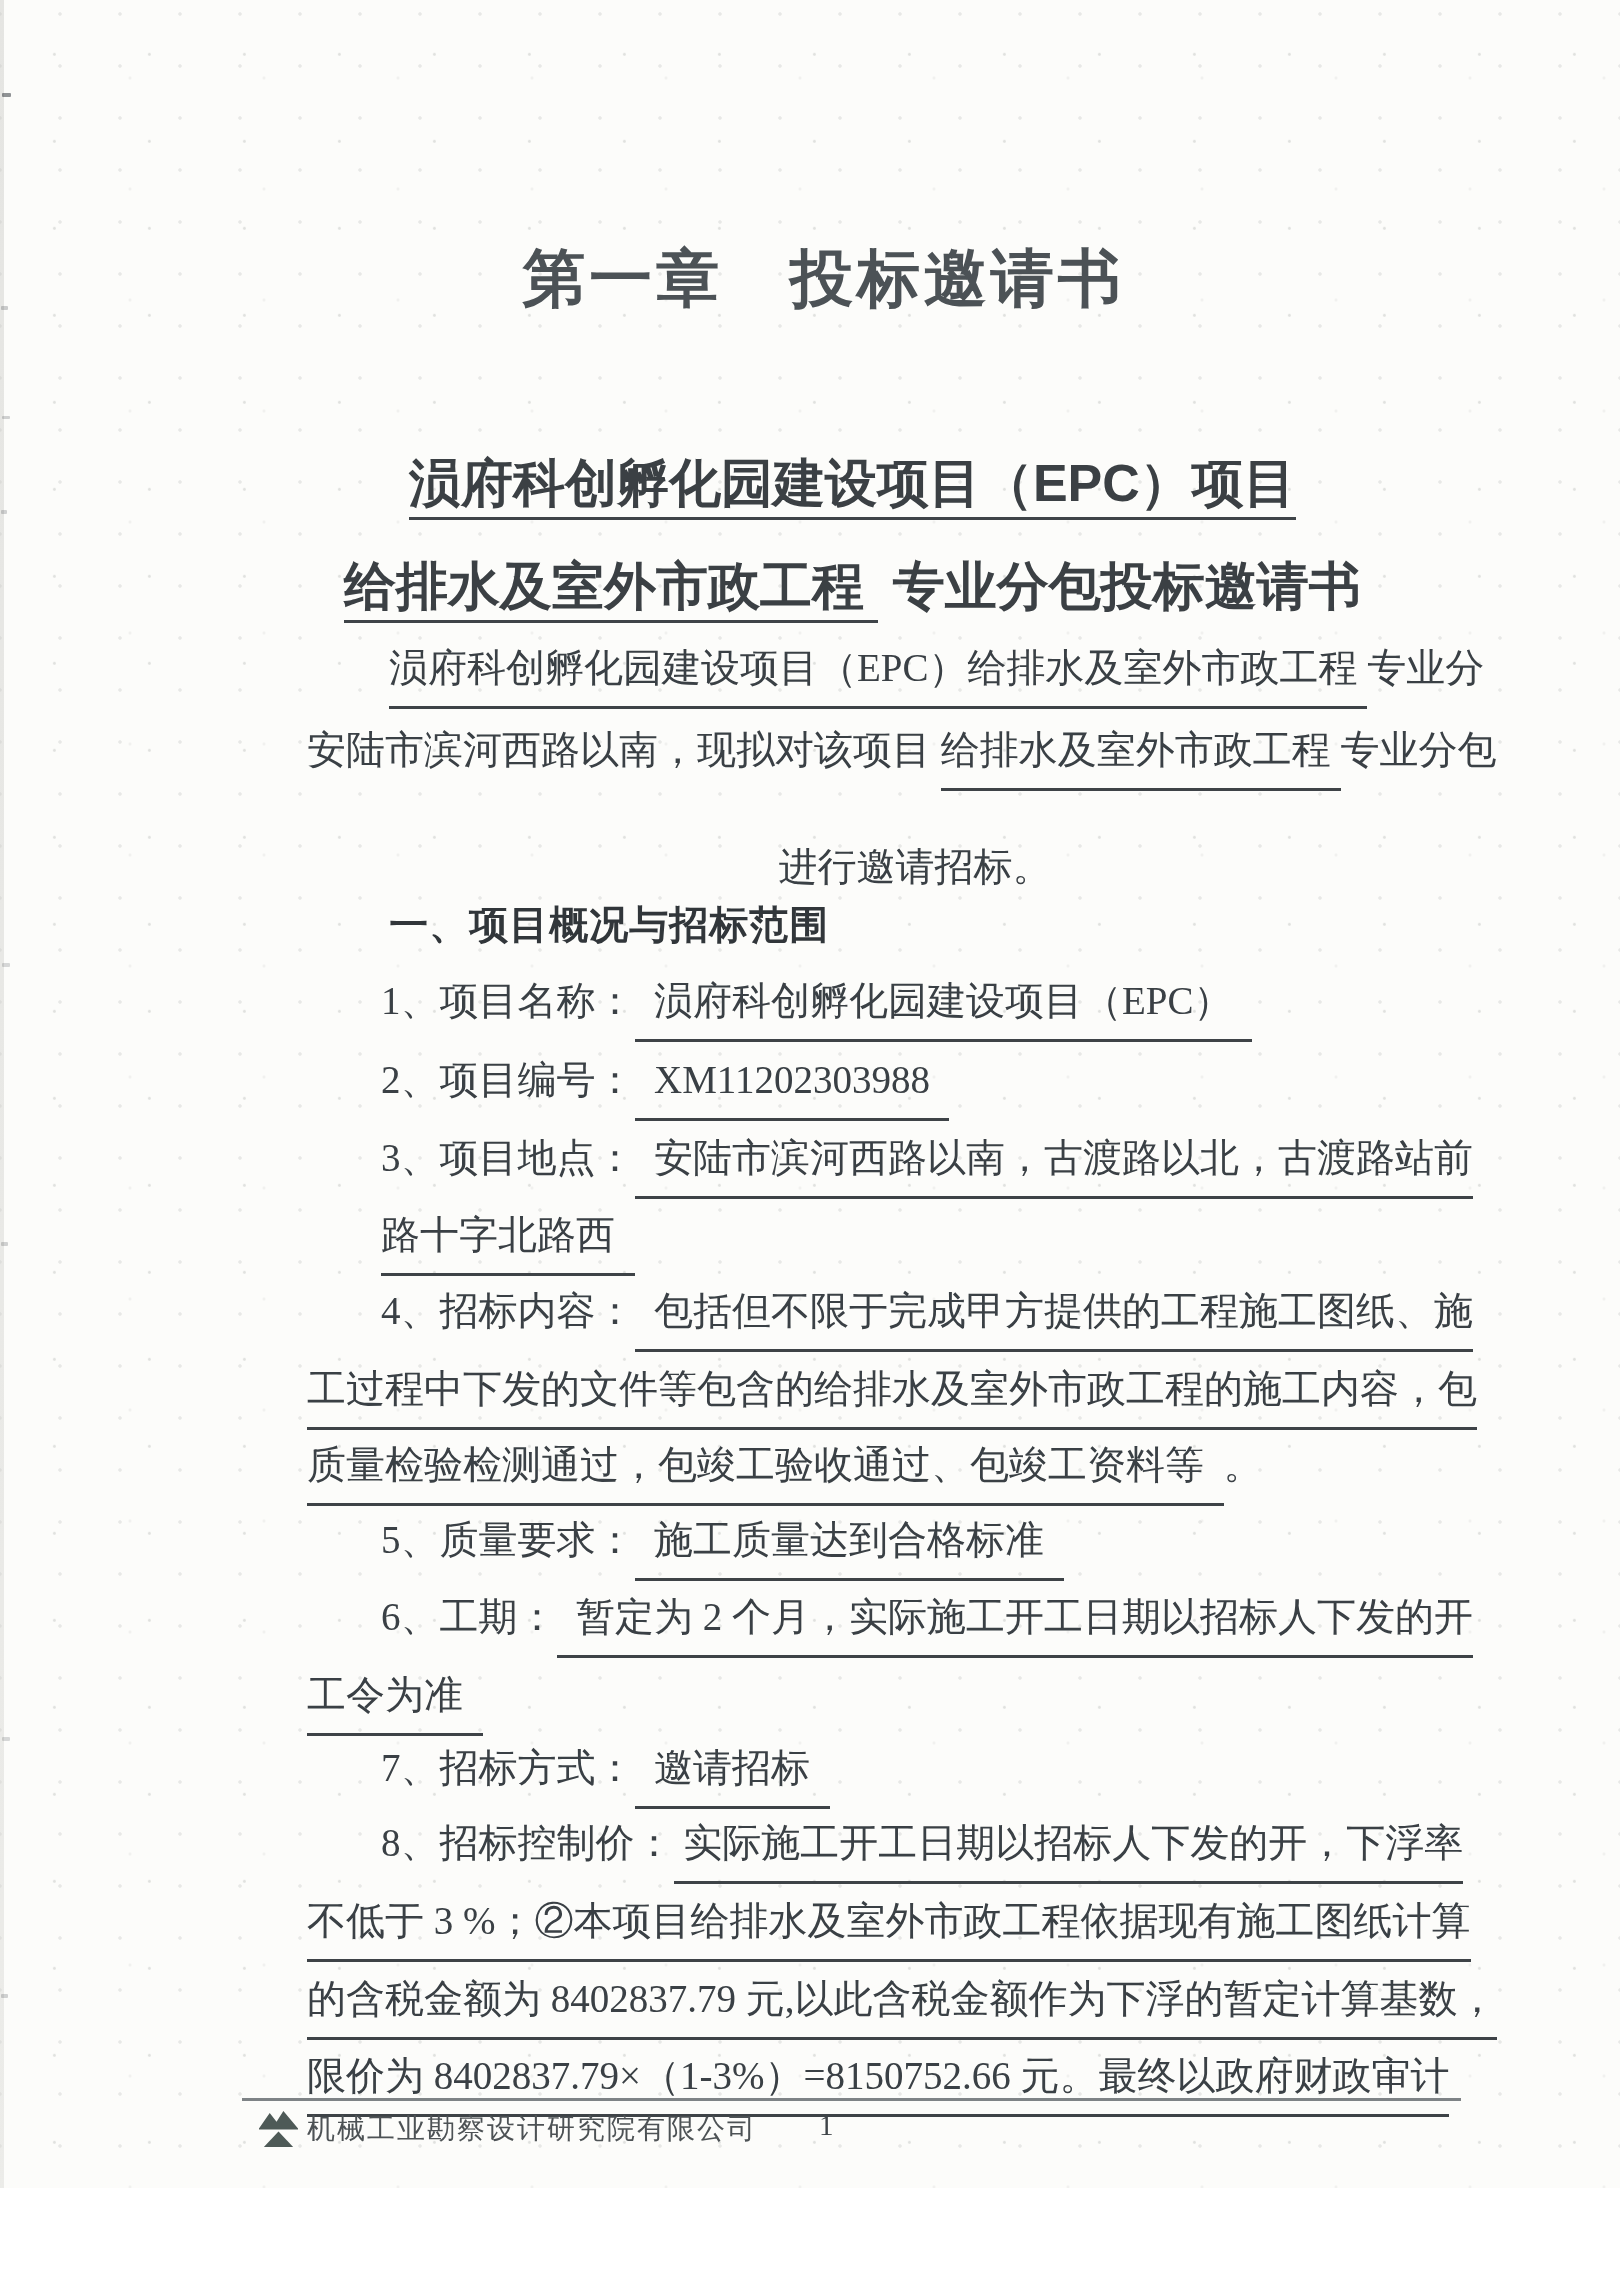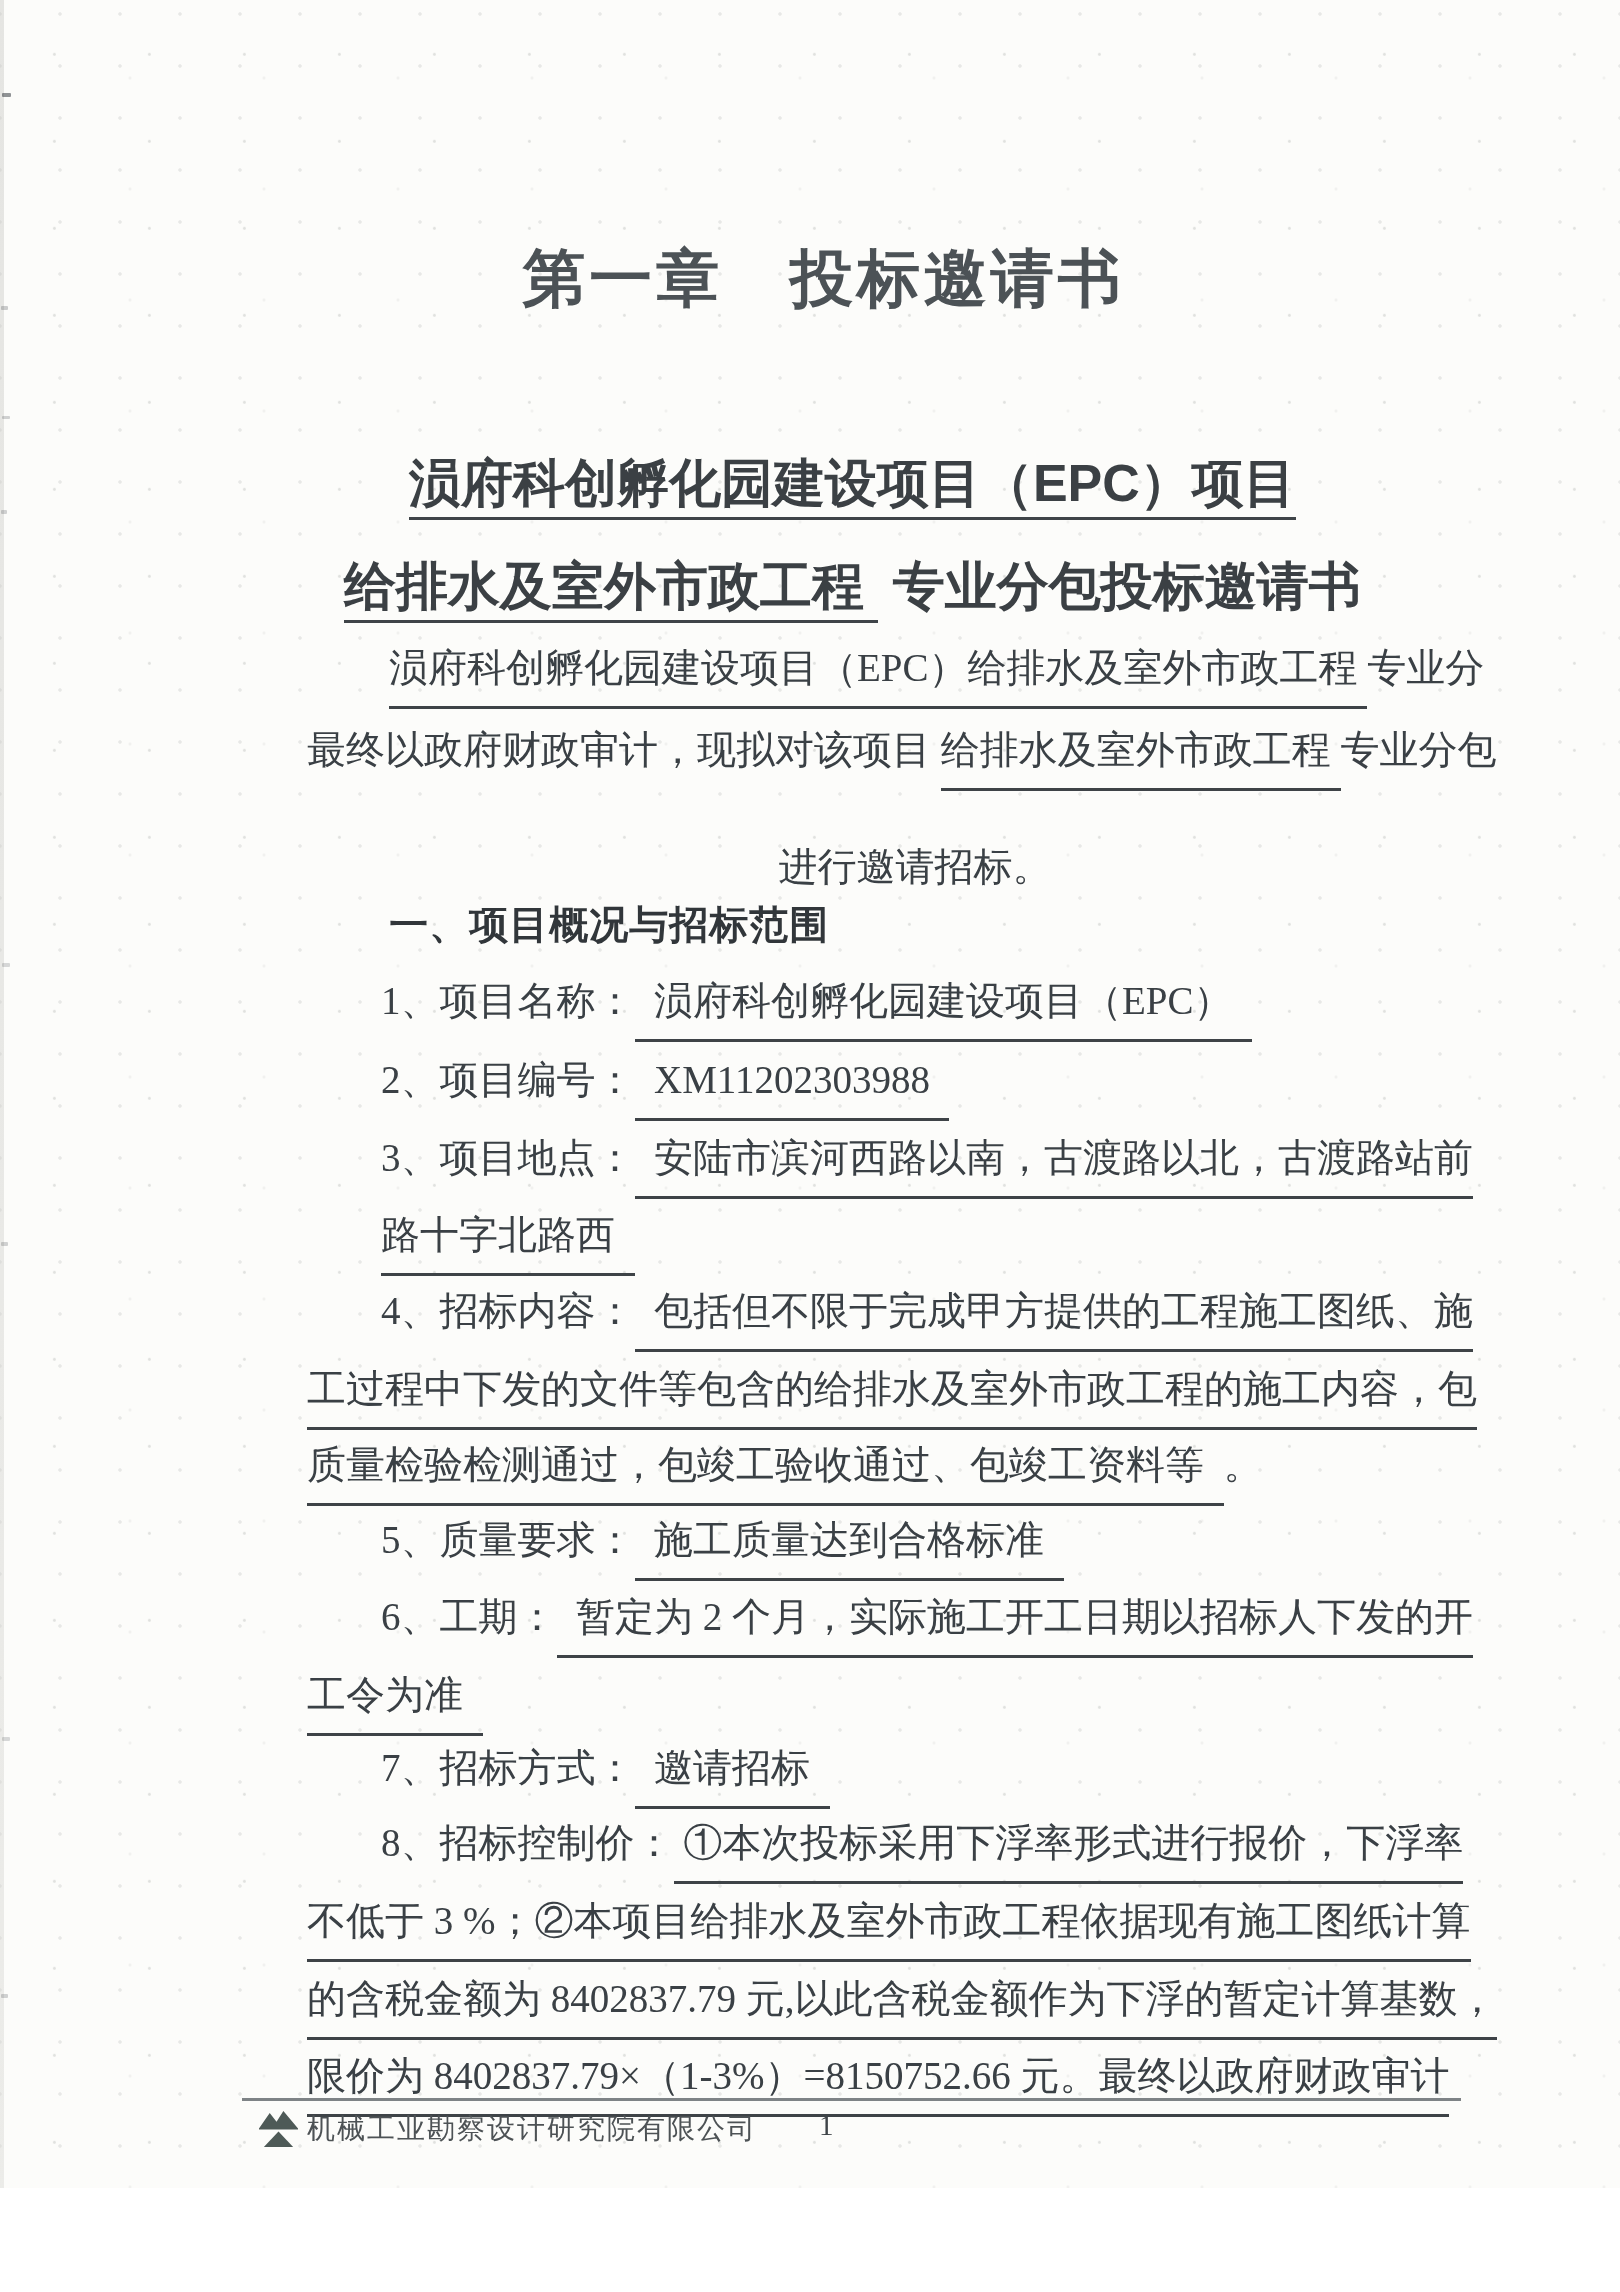--- a/index.html
+++ b/index.html
@@ -84,21 +84,21 @@
 
   <div class="sub" style="top:493px;">
     <span class="u">给排水及室外市政工程 </span><span> 专业分包投标邀请书</span>
   </div>
 
   <div class="line ind-p" style="top:588px;">
     <span class="u">涢府科创孵化园建设项目（EPC）给排水及室外市政工程 </span><span>专业分</span>
   </div>
 
   <div class="line" style="top:670px;">
-    <span>最终以政府财政审计，现拟对该项目 </span><span class="u">给排水及室外市政工程 </span><span>专业分包</span>
+    <span>安陆市滨河西路以南，现拟对该项目 </span><span class="u">给排水及室外市政工程 </span><span>专业分包</span>
   </div>
 
   <div class="line" style="top:787px;text-align:center;">
     <span>进行邀请招标。</span>
   </div>
 
   <div class="line ind heading" style="top:845px;">
     <span>一、项目概况与招标范围</span>
   </div>
 
@@ -140,21 +140,21 @@
 
   <div class="line" style="top:1615px;">
     <span class="u">工令为准  </span>
   </div>
 
   <div class="line ind" style="top:1688px;">
     <span>7、招标方式：</span><span class="u">  邀请招标  </span>
   </div>
 
   <div class="line ind" style="top:1763px;">
-    <span>8、招标控制价：</span><span class="u"> ①本次投标采用下浮率形式进行报价，下浮率</span>
+    <span>8、招标控制价：</span><span class="u"> 实际施工开工日期以招标人下发的开，下浮率</span>
   </div>
 
   <div class="line" style="top:1841px;">
     <span class="u">不低于 3 %；②本项目给排水及室外市政工程依据现有施工图纸计算</span>
   </div>
 
   <div class="line" style="top:1919px;">
     <span class="u">的含税金额为 8402837.79 元,以此含税金额作为下浮的暂定计算基数，</span>
   </div>
 

